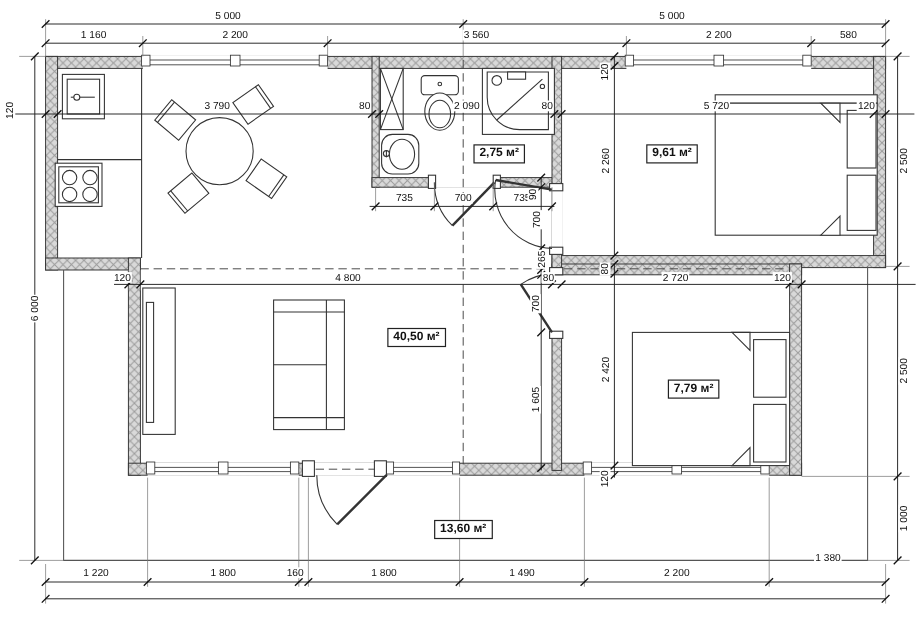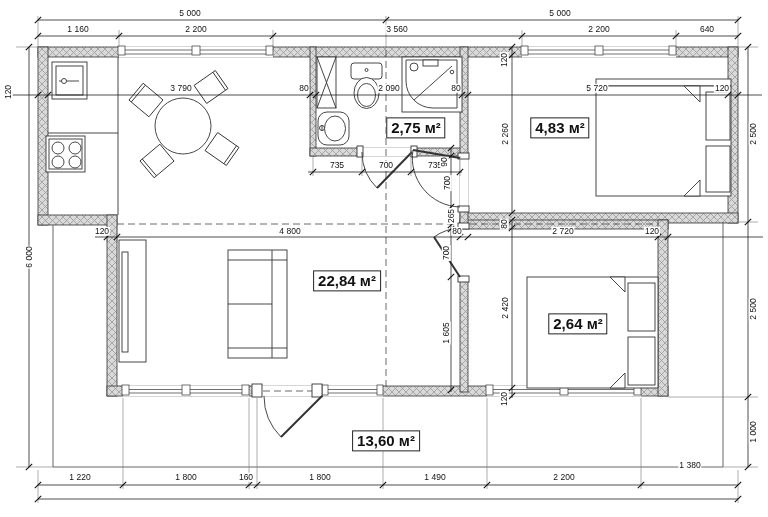--- a/index.html
+++ b/index.html
@@ -2,21 +2,21 @@
 <html><head>
 <meta charset="utf-8">
 <style>
   html,body{margin:0;padding:0;background:#fff;}
   .canvas{position:relative;width:768px;height:517px;background:#fff;
           font-family:"Liberation Sans",sans-serif;overflow:hidden;}
   .canvas svg{position:absolute;left:0;top:0;}
   .dim{position:absolute;font-size:8.5px;line-height:1;color:#111;background:#fff;
        padding:0 1px;white-space:nowrap;transform:translate(-50%,-50%);}
   .dim.rot{transform:translate(-50%,-50%) rotate(-90deg);}
-  .room-label{position:absolute;transform:translate(-50%,-50%);font-size:15px;font-weight:bold;
+  .room-label{position:absolute;transform:translate(-50%,-50%);font-size:10px;font-weight:bold;
        color:#111;background:#fff;border:1px solid #222;padding:1px 4px;white-space:nowrap;line-height:1.15;}
 </style>
 </head>
 <body>
 
 <div class="canvas">
 
 <svg width="768" height="517" viewBox="0 0 768 517">
   <defs>
     <pattern id="hatch" width="7" height="7" patternUnits="userSpaceOnUse">
@@ -289,21 +289,21 @@
         <line x1="744.8" y1="470.2" x2="751.2" y2="463.8"></line>
       </g>
 </svg>
 
 <span class="dim" style="left:190px;top:13px">5 000</span>
 <span class="dim" style="left:560px;top:13px">5 000</span>
 <span class="dim" style="left:78px;top:29px">1 160</span>
 <span class="dim" style="left:196px;top:29px">2 200</span>
 <span class="dim" style="left:397px;top:29px">3 560</span>
 <span class="dim" style="left:599px;top:29px">2 200</span>
-<span class="dim" style="left:707px;top:29px">640</span>
+<span class="dim" style="left:707px;top:29px">580</span>
 
 <span class="dim rot" style="left:8px;top:92px">120</span>
 <span class="dim" style="left:181px;top:88px">3 790</span>
 <span class="dim" style="left:304px;top:88px">80</span>
 <span class="dim" style="left:389px;top:88px">2 090</span>
 <span class="dim" style="left:456px;top:88px">80</span>
 <span class="dim" style="left:597px;top:88px">5 720</span>
 <span class="dim" style="left:722px;top:88px">120</span>
 
 <span class="dim" style="left:337px;top:165px">735</span>
@@ -335,18 +335,18 @@
 <span class="dim" style="left:80px;top:477px">1 220</span>
 <span class="dim" style="left:186px;top:477px">1 800</span>
 <span class="dim" style="left:246px;top:477px">160</span>
 <span class="dim" style="left:320px;top:477px">1 800</span>
 <span class="dim" style="left:435px;top:477px">1 490</span>
 <span class="dim" style="left:564px;top:477px">2 200</span>
 <span class="dim" style="left:690px;top:465px">1 380</span>
 <span class="dim" style="left:388px;top:520px">10 000</span>
 
 <span class="room-label" style="left:416px;top:128px">2,75 м²</span>
-<span class="room-label" style="left:560px;top:128px">4,83 м²</span>
-<span class="room-label" style="left:347px;top:281px">22,84 м²</span>
-<span class="room-label" style="left:578px;top:324px">2,64 м²</span>
+<span class="room-label" style="left:560px;top:128px">9,61 м²</span>
+<span class="room-label" style="left:347px;top:281px">40,50 м²</span>
+<span class="room-label" style="left:578px;top:324px">7,79 м²</span>
 <span class="room-label" style="left:386px;top:441px">13,60 м²</span>
 
 </div>
 
 </body></html>

